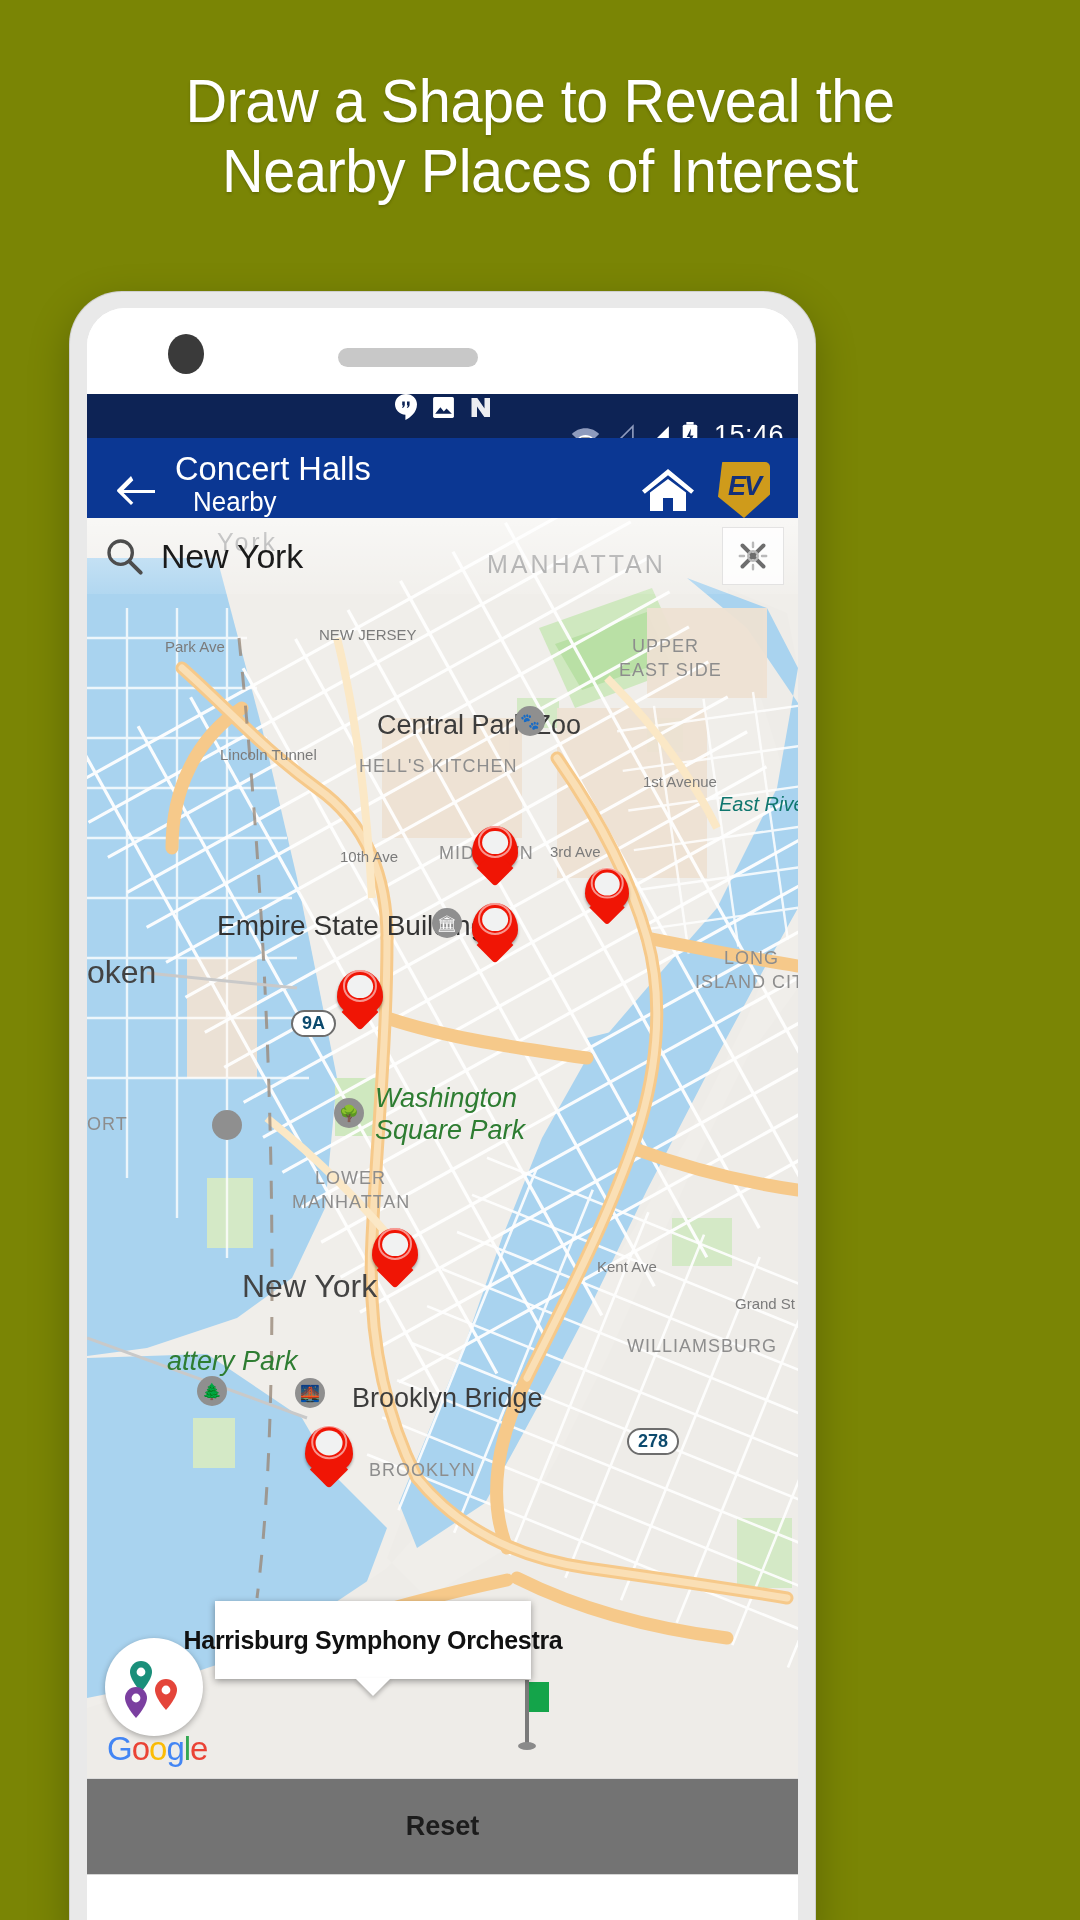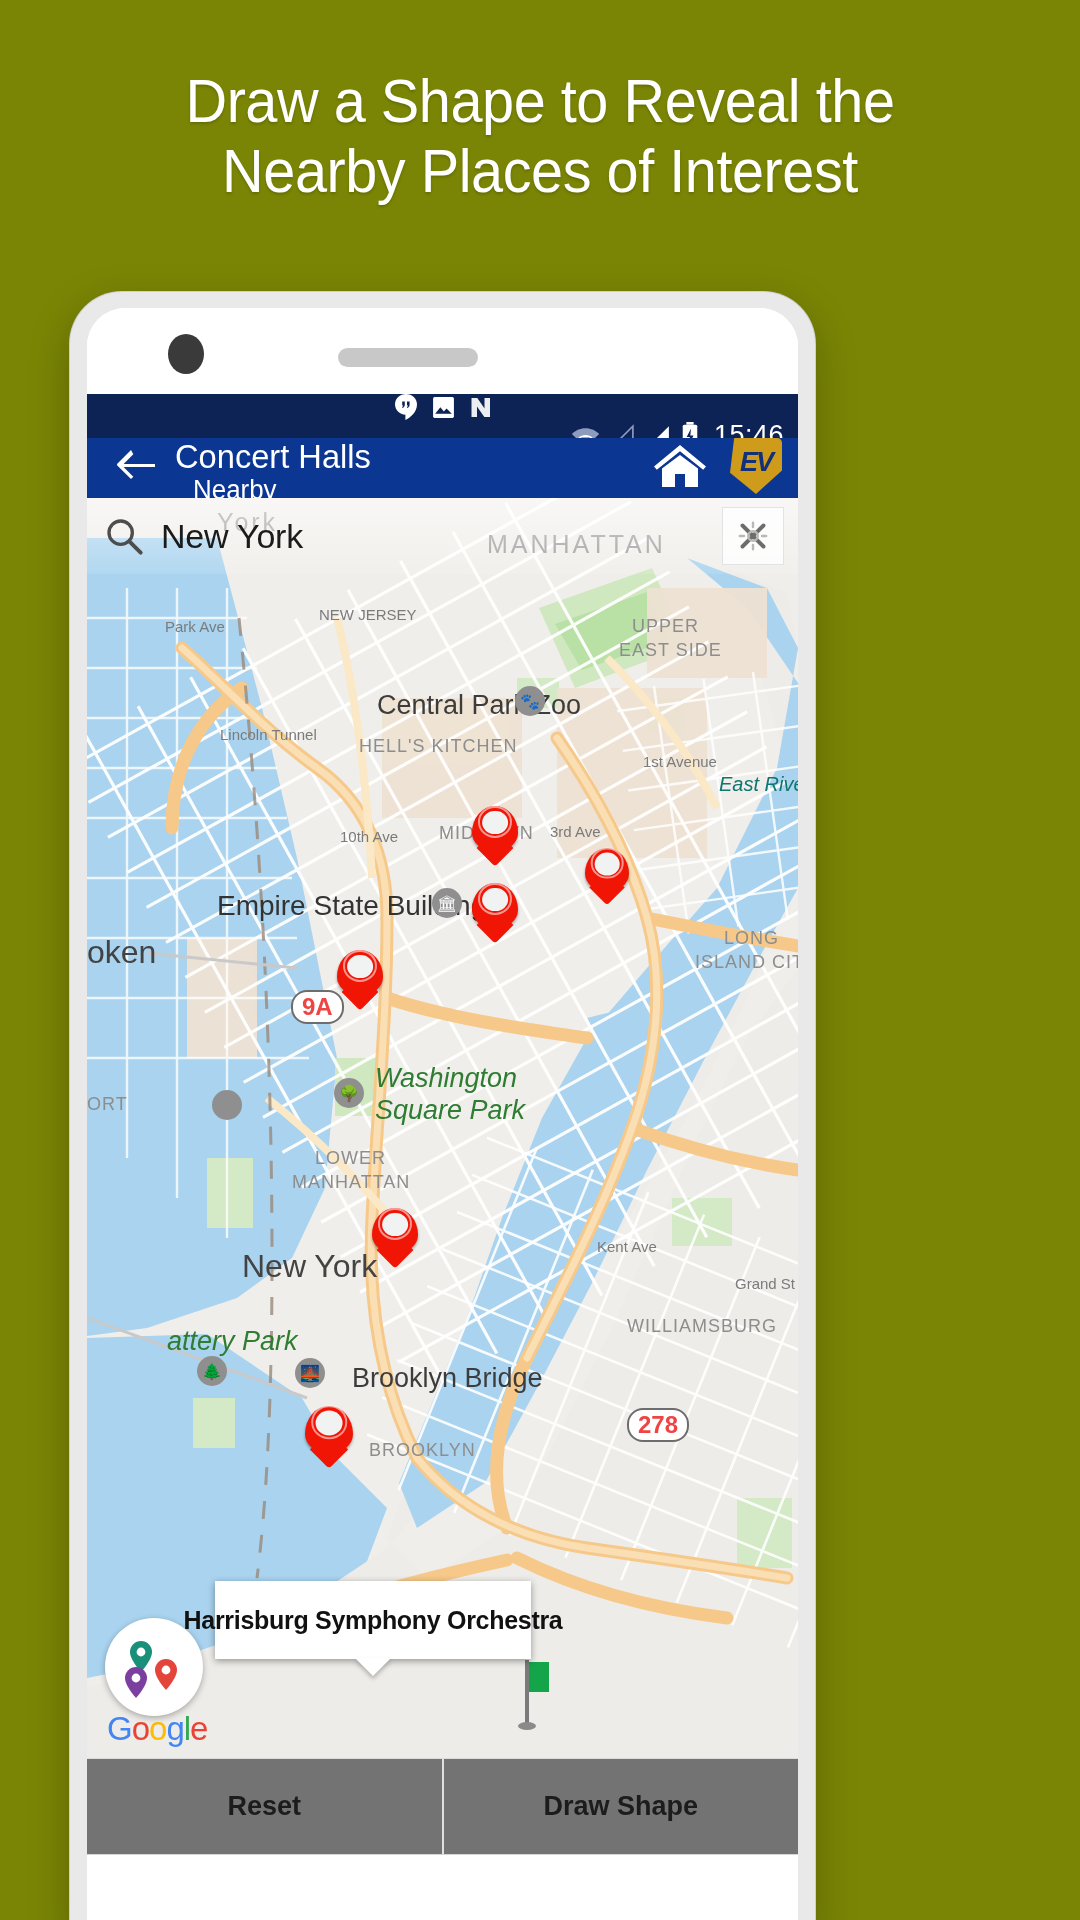--- a/index.html
+++ b/index.html
@@ -61,22 +61,22 @@
   #status-left{ display:flex; align-items:center; gap:13px; }
   #status-right{ margin-left:auto; display:flex; align-items:center; gap:9px; }
   #status-clock{
     font-size:27px; font-weight:400; color:#ffffff;
     margin-left:6px; letter-spacing:0.5px;
   }
   .sbicon{ display:block; }
 
   
   #app-bar{
-    height:60px; background:#0b3793;
-    display:flex; align-items:flex-start; padding:0 16px 0 22px;
+    height:80px; background:#0b3793;
+    display:flex; align-items:flex-end; padding:0 28px 0 22px;
     position:relative;
   }
   #back-button{ width:54px; height:54px; display:flex; align-items:center; justify-content:center; }
   #app-bar-titles{ margin-left:12px; }
   #app-bar-title{
     color:#ffffff; font-size:34px; line-height:36px; font-weight:400;
     transform:scaleX(0.96); transform-origin:left;
   }
   #app-bar-subtitle{
     color:#ffffff; font-size:27px; line-height:32px; font-weight:400;
@@ -202,21 +202,21 @@
   #map-badge{
     position:absolute; left:18px; bottom:42px; z-index:26;
     width:98px; height:98px; border-radius:50%;
     background:#ffffff; box-shadow:0 2px 6px rgba(0,0,0,.3);
   }
 
   
   .hwy-shield{
     position:absolute; z-index:12;
     background:#ffffff; border:2px solid #6d6d6d; border-radius:16px;
-    font-size:24px; color:#ef4444; padding:1px 9px; font-weight:600;
+    font-size:18px; color:#0c4a6e; padding:1px 9px; font-weight:600;
   }
 
   
   #green-flag{ position:absolute; left:418px; top:1158px; z-index:16; }
 
   
   #bottom-bar{
     height:96px; background:#f4f4f4; display:flex;
     border-top:1px solid #dcdcdc;
   }
@@ -586,20 +586,17 @@
       </div>
       <div id="google-logo">
         <span>G</span><span>o</span><span>o</span><span>g</span><span>l</span><span>e</span>
       </div>
     </div>
 
     <div id="bottom-bar">
         <div class="bottom-btn">
           <span>Reset</span>
         </div>
-        <div class="bottom-btn">
-          <span>Draw Shape</span>
-        </div>
       </div>
     <div id="bottom-underline"></div>
 
   </div>
 </div>
 
 </body></html>

